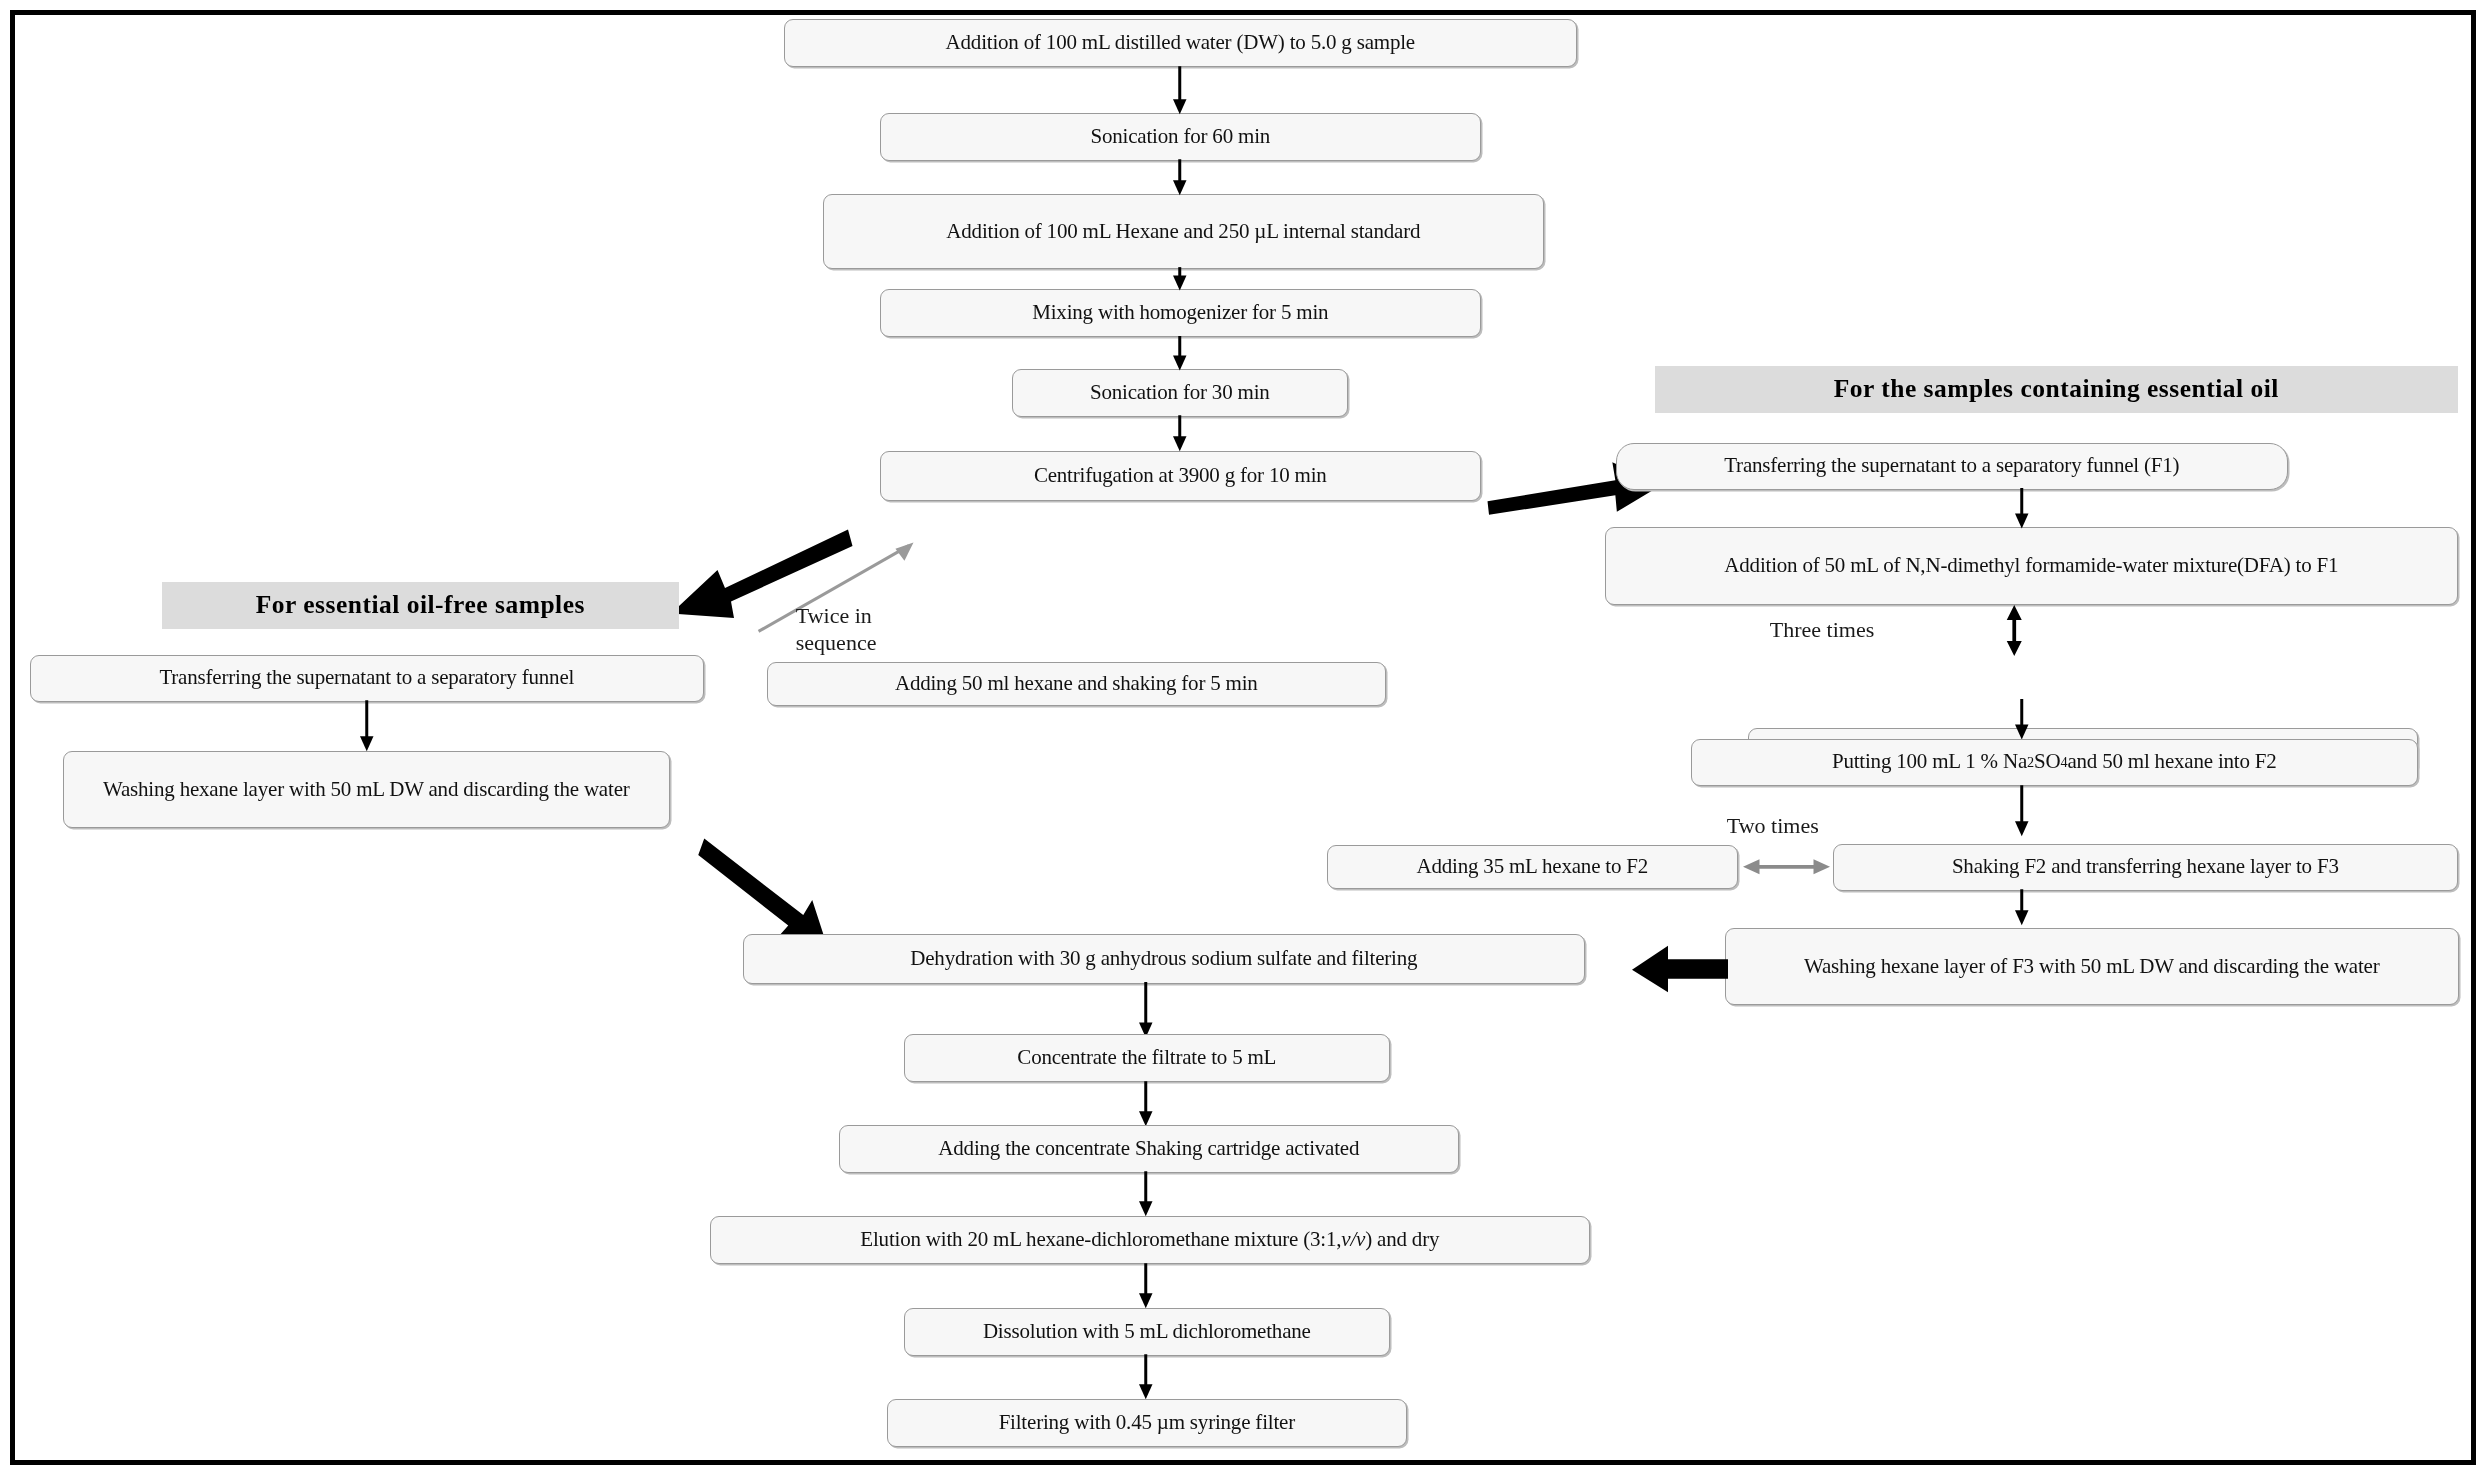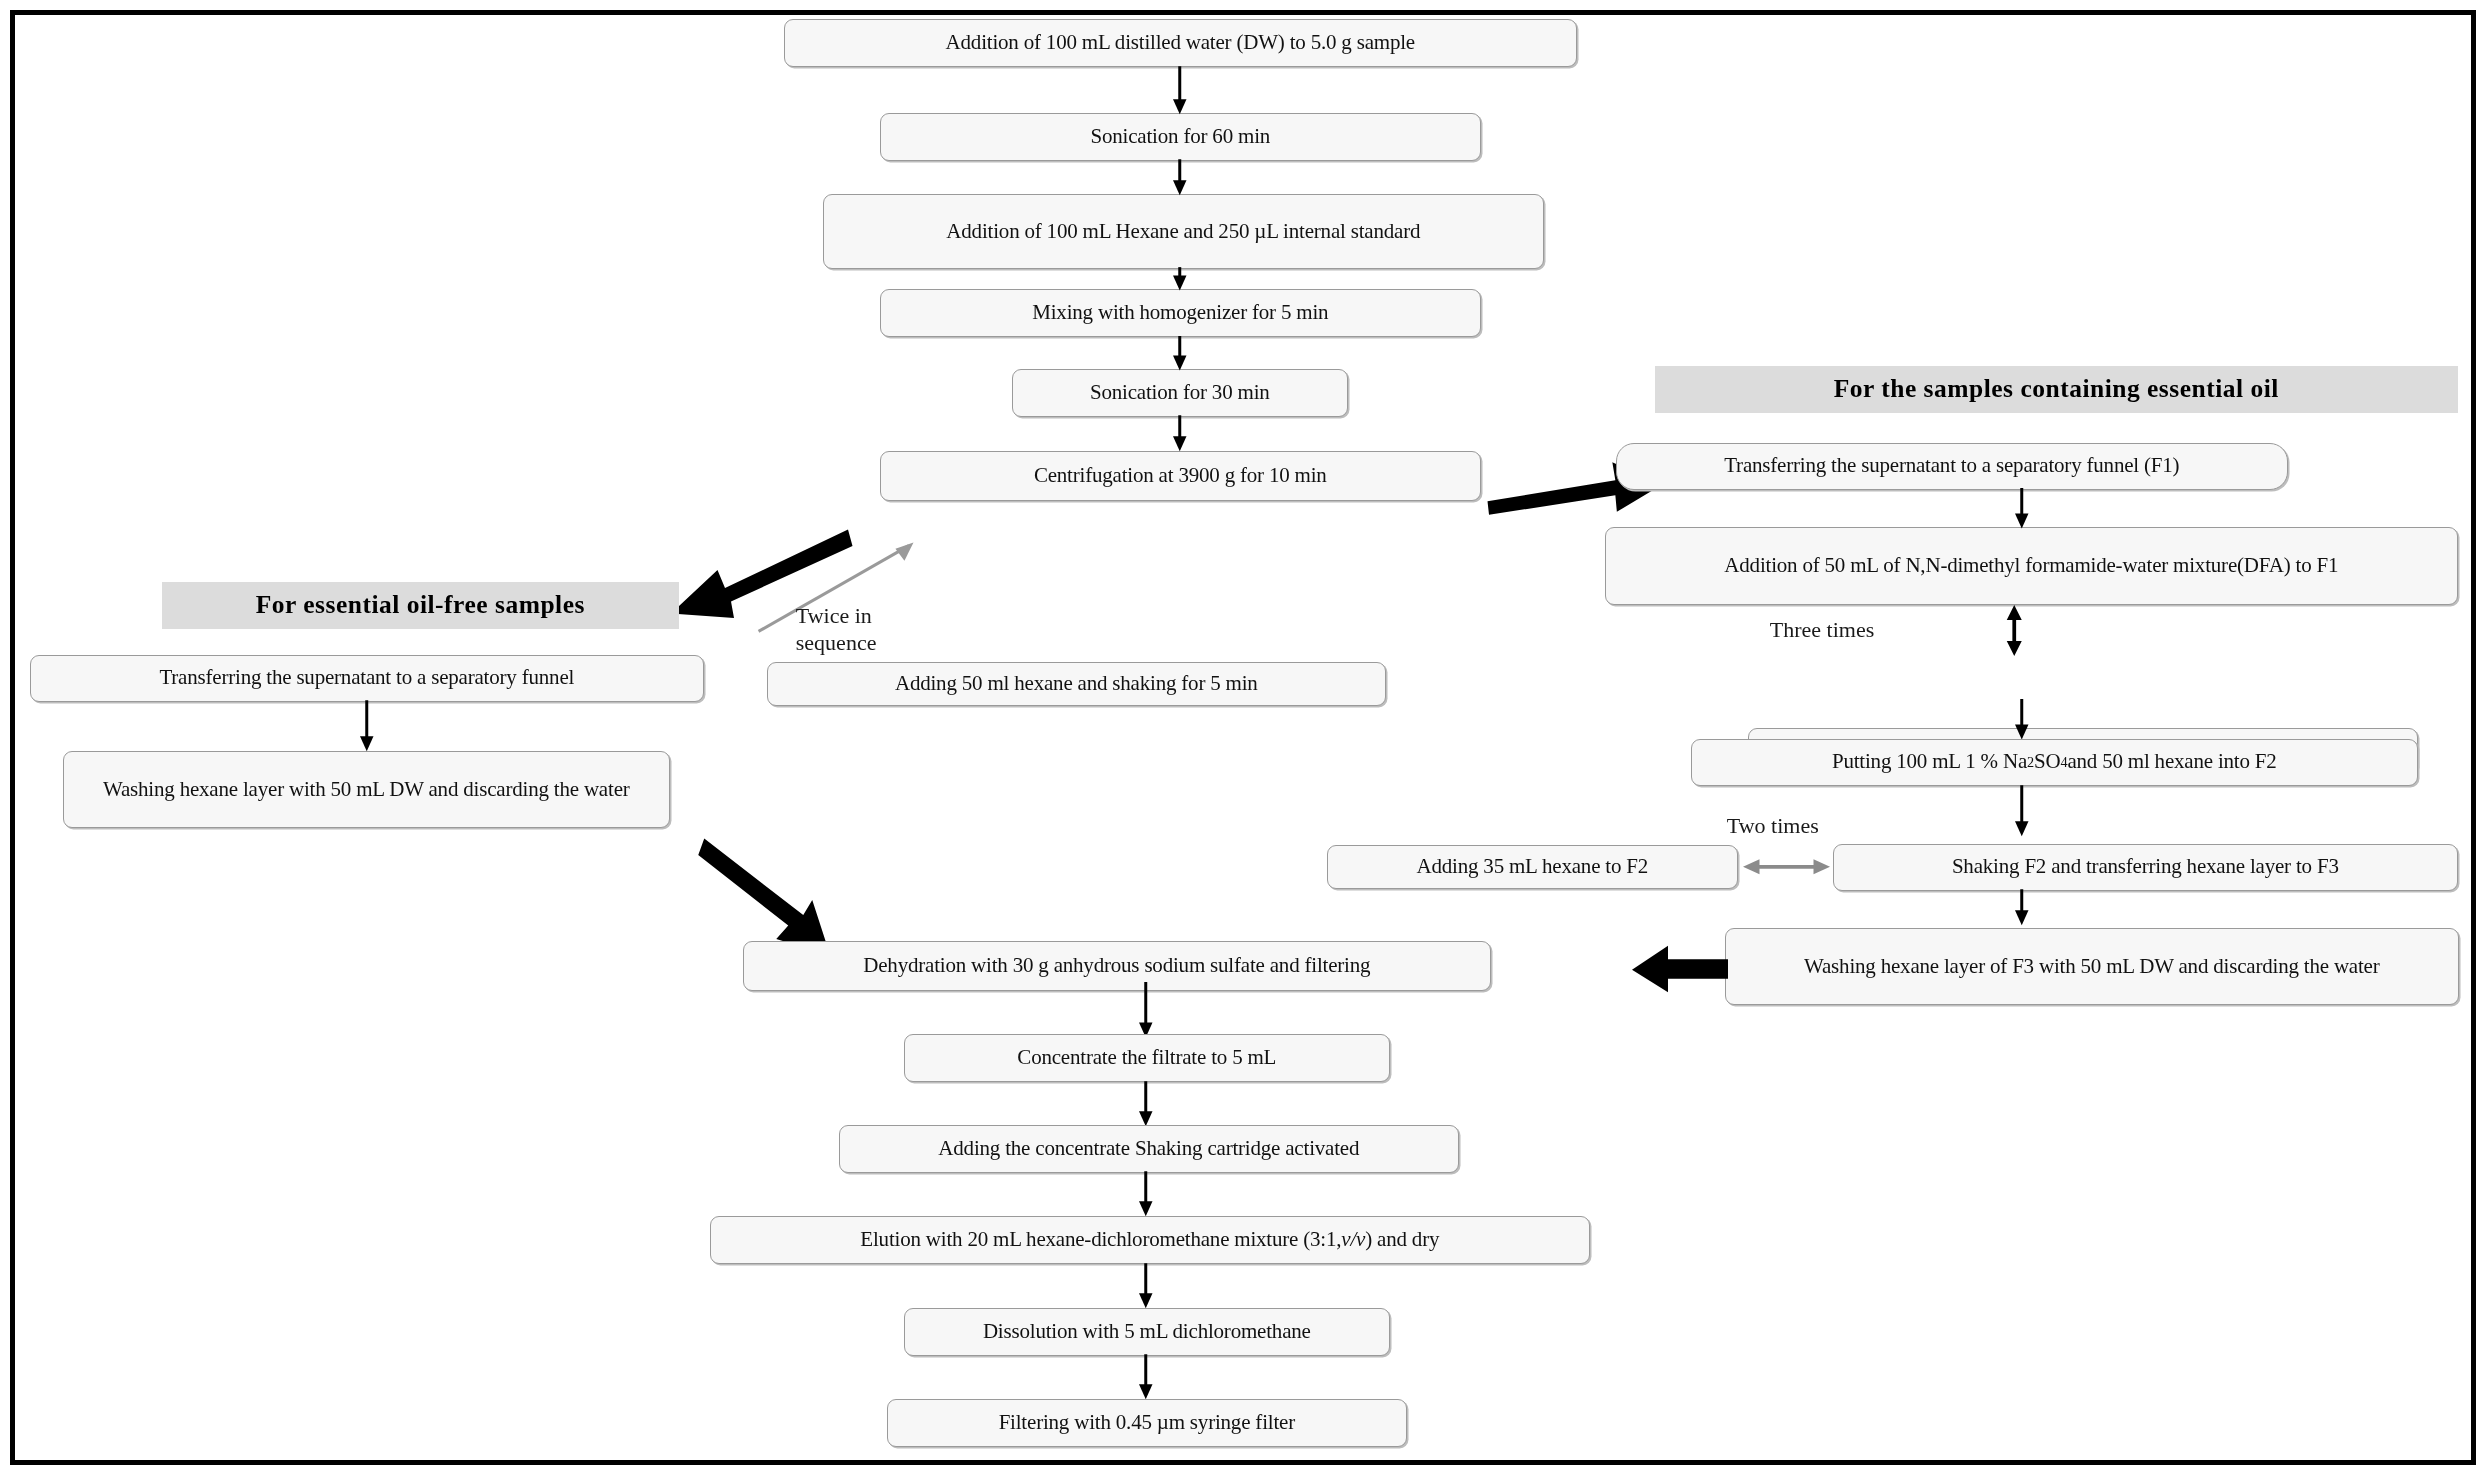--- a/index.html
+++ b/index.html
@@ -230,21 +230,21 @@
     </div>
 
     <div class="box two-line" style="left:1710px;top:913px;width:734px;height:77px;">Washing hexane layer of F3 with 50 mL DW and discarding the water</div>
 
     <div class="conn" style="left:1614px;top:929px;">
       <svg width="105" height="53" viewBox="0 0 140 70">
         <path d="M132 20 L52 20 L52 2 L4 34 L52 64 L52 46 L132 46 Z" fill="#000"></path>
       </svg>
     </div>
 
-    <div class="box" style="left:728px;top:919px;width:748px;height:50px;margin-top:7px;">Dehydration with 30 g anhydrous sodium sulfate and filtering</div>
+    <div class="box" style="left:728px;top:919px;width:842px;height:50px;">Dehydration with 30 g anhydrous sodium sulfate and filtering</div>
 
     <div class="conn" style="left:1121px;top:967px;">
       <svg width="19.5" height="57" viewBox="0 0 26 76">
           <path d="M13 0 L13 60" stroke="#000" stroke-width="4" fill="none"></path>
       <path d="M13 74 L4 54 L22 54 Z" fill="#000"></path>
         </svg>
     </div>
 
     <div class="box" style="left:889px;top:1019px;width:486px;height:48px;">Concentrate the filtrate to 5 mL</div>
 

